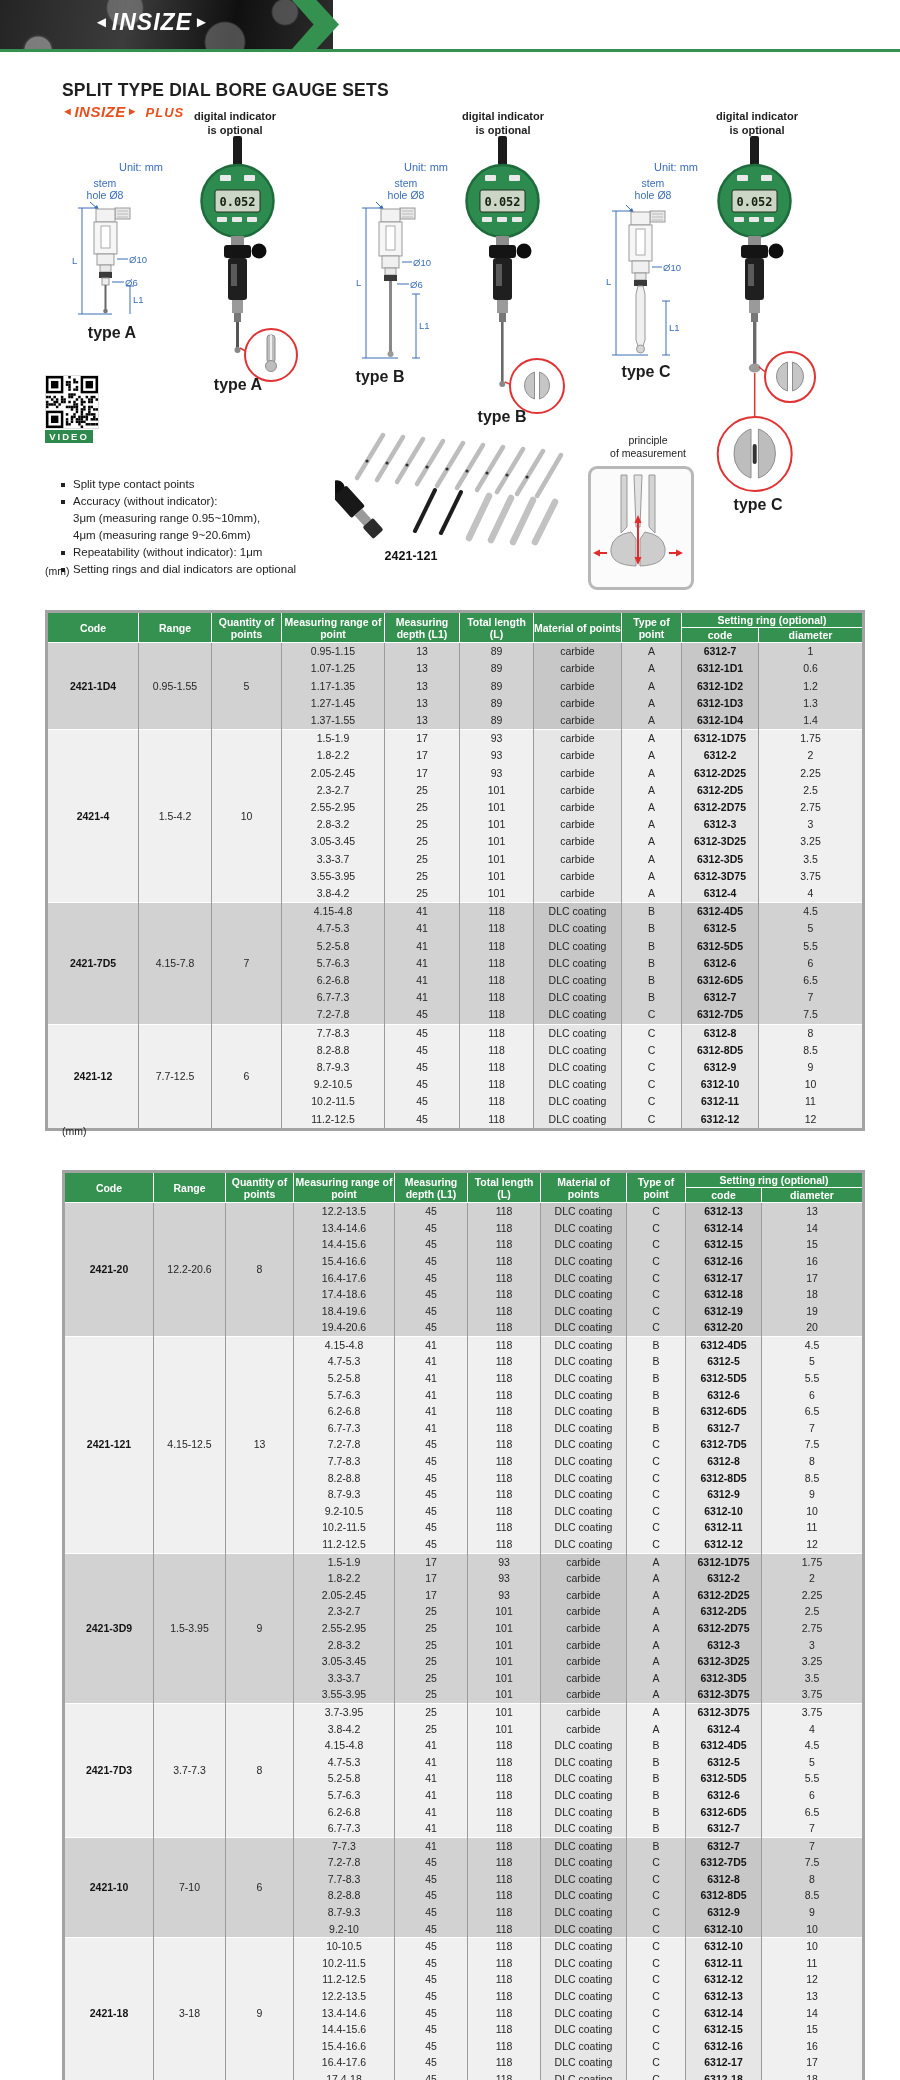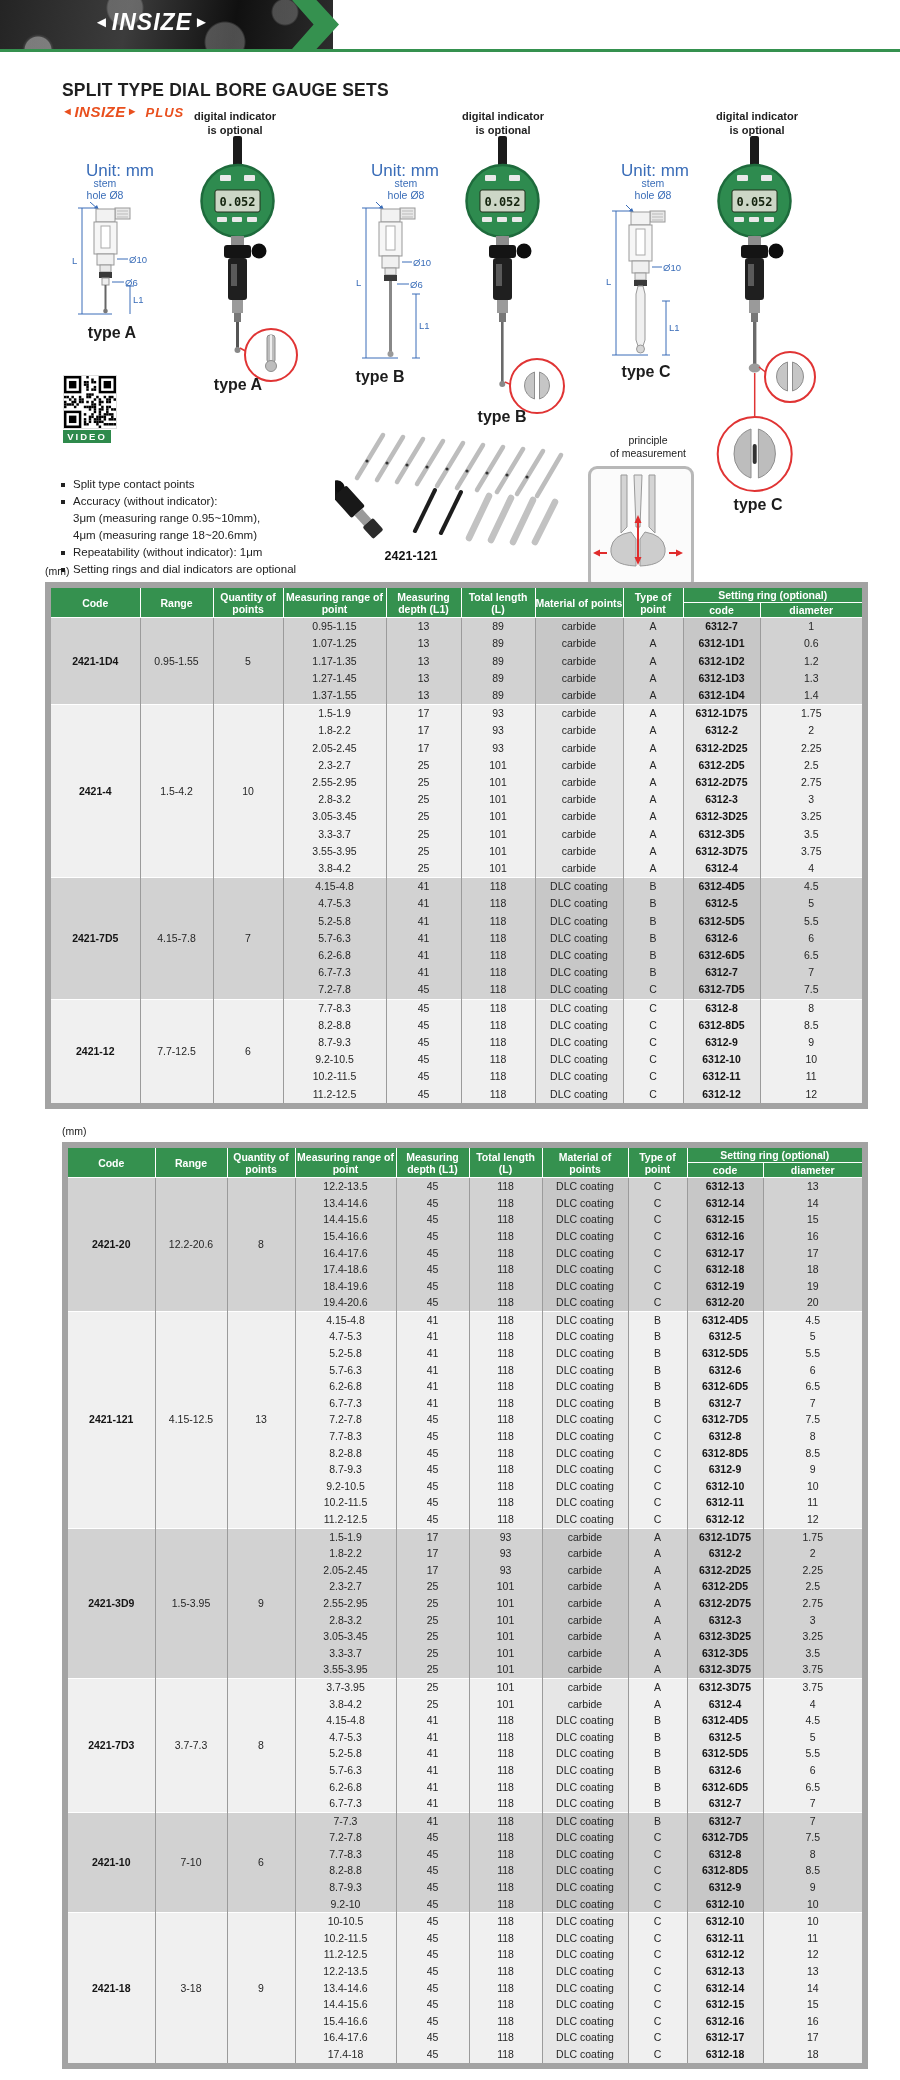--- a/index.html
+++ b/index.html
@@ -28,48 +28,48 @@
   .plus-logo{position:absolute;left:62px;top:103px;white-space:nowrap;}
   .plus-insize{color:#e94f1d;font-style:italic;font-weight:bold;font-size:15px;letter-spacing:.5px;}
   .plus-insize::before{content:"◄";font-size:11px;vertical-align:2px;margin-right:1px;}
   .plus-insize::after{content:"►";font-size:11px;vertical-align:2px;margin-left:1px;}
   .plus-word{color:#e94f1d;font-style:italic;font-weight:bold;font-size:13px;letter-spacing:1px;margin-left:3px;text-align:right;}
 
   
   .cap{position:absolute;width:130px;text-align:center;font-size:11px;font-weight:bold;
     color:#1d1d1d;line-height:1.25;}
   .blue{color:#3a6db8;}
-  .unit-label{position:absolute;width:86px;text-align:center;font-size:17px;}
+  .unit-label{position:absolute;width:86px;text-align:right;font-size:11px;}
   .stem-label{position:absolute;width:70px;text-align:center;font-size:10.5px;line-height:1.15;}
   .type-label{position:absolute;width:80px;text-align:center;font-size:16px;font-weight:bold;color:#1d1d1d;}
   .principle-label{position:absolute;left:592px;top:434px;width:112px;text-align:center;
     font-size:10.5px;color:#222;line-height:1.2;}
   .principle-box{position:absolute;left:588px;top:466px;width:100px;height:118px;
     border:3px solid #b8b8b8;border-radius:9px;background:#fbfbfb;}
   .set-label{position:absolute;left:356px;top:549px;width:110px;text-align:center;
     font-size:12.5px;font-weight:bold;color:#111;}
   .fig{position:absolute;}
 
   
-  .qr-wrap{position:absolute;left:63px;top:375px;width:48px;}
+  .qr-wrap{position:absolute;left:45px;top:375px;width:48px;}
   .qr-wrap svg{display:block;background:#fff;border:1px solid #ddd;}
   .video-tag{margin-top:1px;background:#2e8a4c;color:#fff;font-size:9.5px;font-weight:bold;
     text-align:center;letter-spacing:2px;padding:1px 0;}
 
   
   .features{position:absolute;left:60px;top:476px;width:350px;font-size:11.5px;color:#222;}
   .feat{display:flex;line-height:17px;}
   .sq{width:13px;flex:0 0 13px;position:relative;}
   .sq::before{content:"";position:absolute;left:1px;top:6.5px;width:4px;height:4px;background:#222;}
   .feat.nob .sq::before{display:none;}
 
   
   .unit-note{position:absolute;font-size:10.5px;color:#222;text-align:left;}
   table.spec{position:absolute;border-collapse:collapse;table-layout:fixed;
-    font-size:10.5px;color:#262626;border:6px solid #a3a3a3;}
+    font-size:10.5px;color:#262626;border:3px solid #a3a3a3;margin-top:28px;}
   table.spec th{background:#35914f;color:#fff;font-weight:bold;font-size:10.5px;
     line-height:1.15;border:1.5px solid #fff;padding:1px 0;}
   table.spec td{text-align:center;padding:0;border-left:1px solid #9b9b9b;
     vertical-align:middle;overflow:hidden;white-space:nowrap;}
   #table1 td{height:17.2px;line-height:17.2px;}
   #table2 td{height:16.6px;line-height:16.6px;}
   tr.g-dark td{background:#d2d2d2;}
   tr.g-light td{background:#f0f0f0;}
   tr.g-dark td.shade{background:#c7c7c7;}
   tr.g-light td.shade{background:#e6e6e6;}
@@ -437,21 +437,21 @@
     <div class="feat">
         <span class="sq"></span>
         <span>Accuracy (without indicator):</span>
       </div>
     <div class="feat nob">
         <span class="sq"></span>
         <span>3μm (measuring range 0.95~10mm),</span>
       </div>
     <div class="feat nob">
         <span class="sq"></span>
-        <span>4μm (measuring range 18~20.6mm)</span>
+        <span>4μm (measuring range 9~20.6mm)</span>
       </div>
     <div class="feat">
         <span class="sq"></span>
         <span>Repeatability (without indicator): 1μm</span>
       </div>
     <div class="feat">
         <span class="sq"></span>
         <span>Setting rings and dial indicators are optional</span>
       </div>
   </div>

